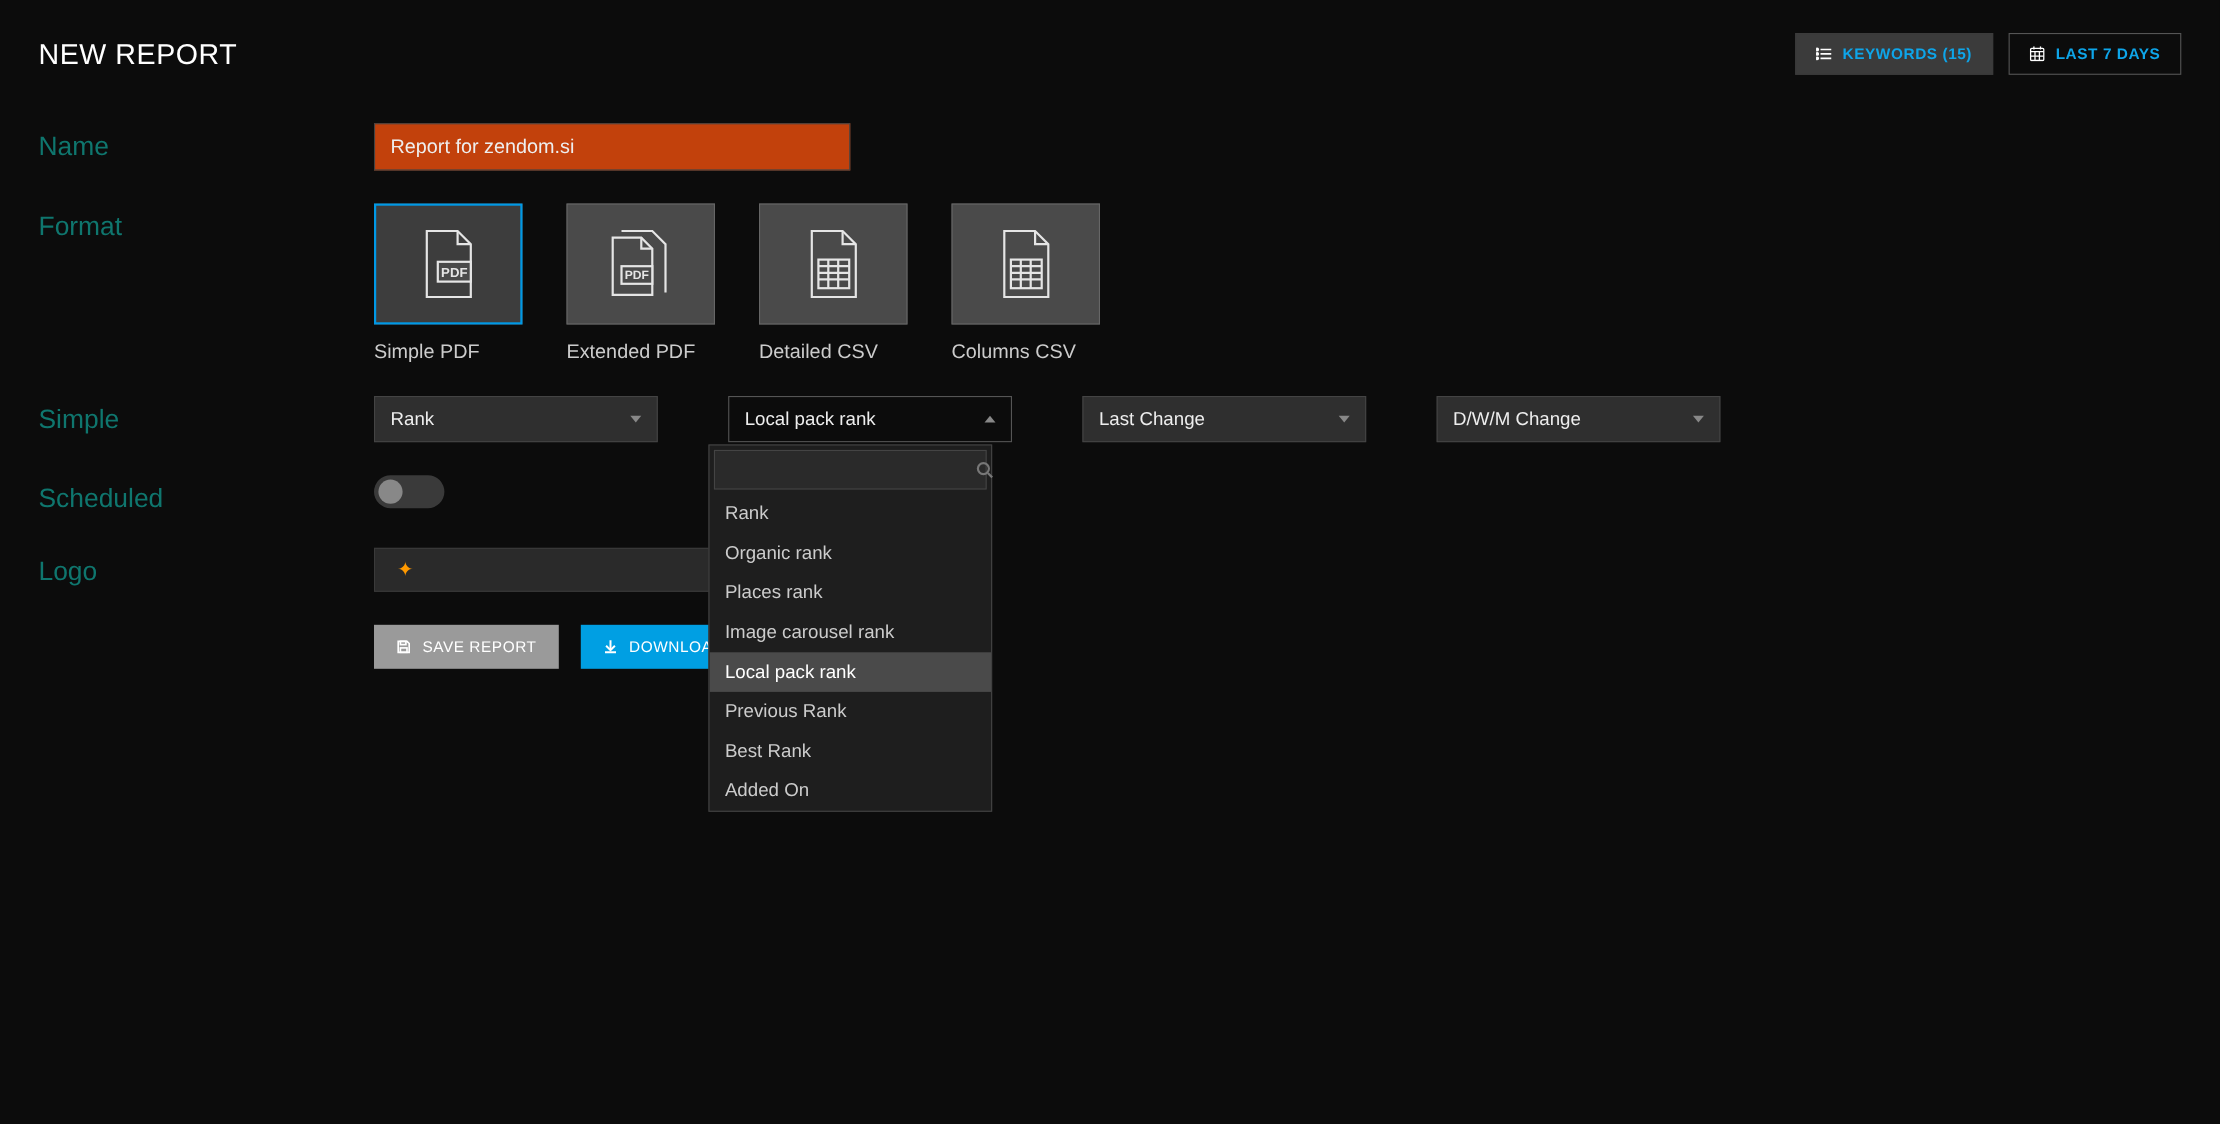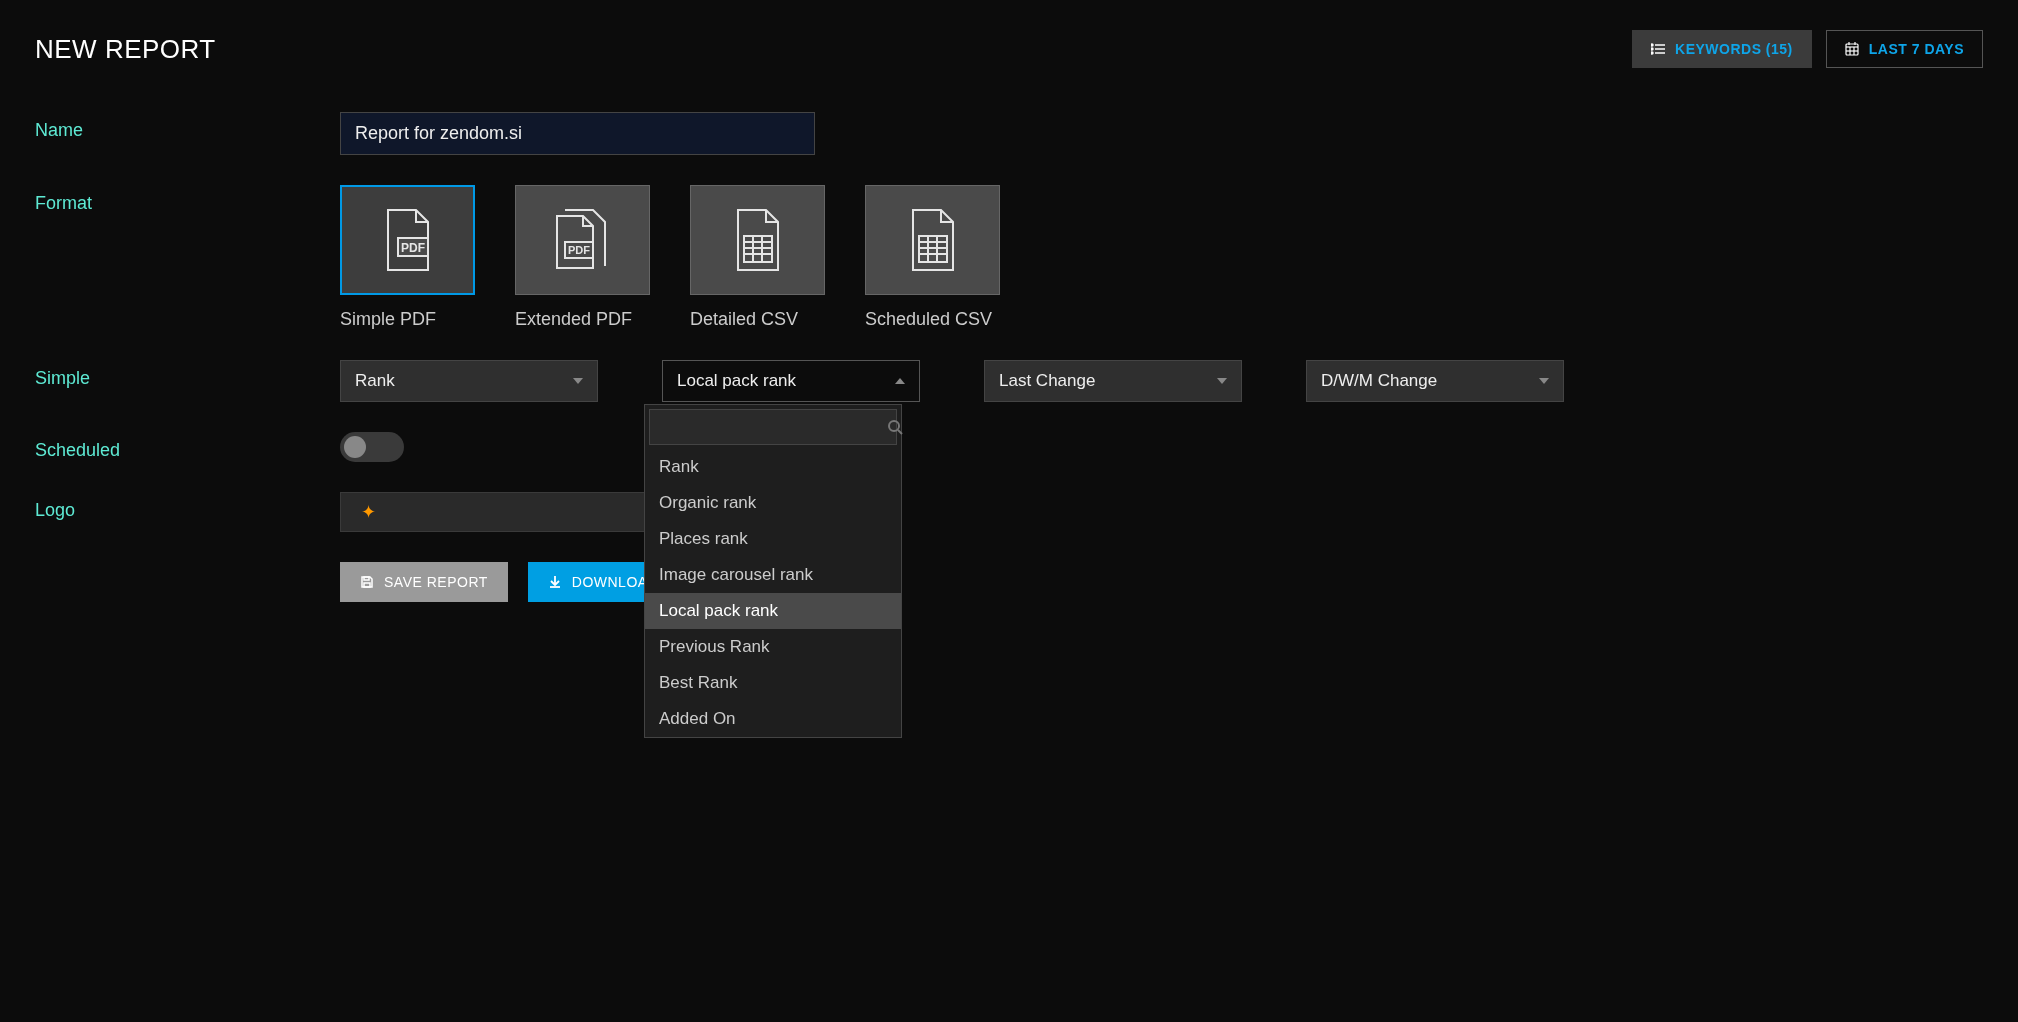--- a/index.html
+++ b/index.html
@@ -4,22 +4,22 @@
 <style>
   *{box-sizing:border-box;margin:0;padding:0;font-family:Arial,Helvetica,sans-serif}
   body{background:#0c0c0c;color:#ccc;min-height:1022px;padding:30px 35px;font-size:16px}
   .header{display:flex;justify-content:space-between;align-items:center;margin-bottom:44px}
   .title{color:#fff;font-size:26px;font-weight:400;letter-spacing:.5px}
   .hdr-btns{display:flex;gap:14px}
   .hdr-btn{display:flex;align-items:center;gap:10px;padding:10px 18px;font-size:14px;font-weight:700;letter-spacing:.5px;color:#0ea5e9;border:1px solid #555;background:transparent;cursor:pointer}
   .hdr-btn.filled{background:#3b3b3b;border-color:#3b3b3b}
   .icon{display:inline-flex;align-items:center;justify-content:center}
   .row{display:flex;align-items:flex-start;margin-bottom:30px}
-  .label{width:305px;color:#5eead4;font-size:18px;padding-top:8px}
-  .input{background:#0f172a;border:1px solid #444;color:#eee;font-size:18px;padding:10px 14px;width:475px}
+  .label{width:305px;color:#0f766e;font-size:24px;padding-top:8px}
+  .input{background:#c2410c;border:1px solid #444;color:#eee;font-size:18px;padding:10px 14px;width:433px}
   .formats{display:flex;gap:40px}
   .fmt{display:flex;flex-direction:column;align-items:flex-start;gap:14px;cursor:pointer}
   .fmt-box{width:135px;height:110px;background:#4a4a4a;border:1px solid #666;display:flex;align-items:center;justify-content:center}
   .fmt.selected .fmt-box{border:2px solid #0099e6;background:#3d3d3d}
   .fmt-label{color:#ccc;font-size:18px}
   .cols{display:flex;gap:64px;position:relative}
   .select{width:258px;background:#2f2f2f;border:1px solid #444;padding:10px 14px;display:flex;align-items:center;justify-content:space-between;cursor:pointer;color:#eee;font-size:17px}
   .select.open{background:#0c0c0c;border-color:#555}
   .caret{width:0;height:0;border-left:5px solid transparent;border-right:5px solid transparent;border-top:6px solid #888}
   .caret.up{border-top:none;border-bottom:6px solid #888}
@@ -140,21 +140,21 @@
               <path d="M34 2v12h12"></path>
               <rect x="12" y="28" width="28" height="26"></rect>
               <line x1="12" y1="34" x2="40" y2="34"></line>
               <line x1="12" y1="40" x2="40" y2="40"></line>
               <line x1="12" y1="46" x2="40" y2="46"></line>
               <line x1="21" y1="28" x2="21" y2="54"></line>
               <line x1="30" y1="28" x2="30" y2="54"></line>
             </svg>
       </span>
         </div>
-      <div class="fmt-label">Scheduled CSV</div>
+      <div class="fmt-label">Columns CSV</div>
     </div>
   </div>
 </div>
 
 <div class="row">
   <div class="label">Simple</div>
   <div class="cols">
     <div class="select">
       <span>Rank</span>
       <span class="caret"></span>

